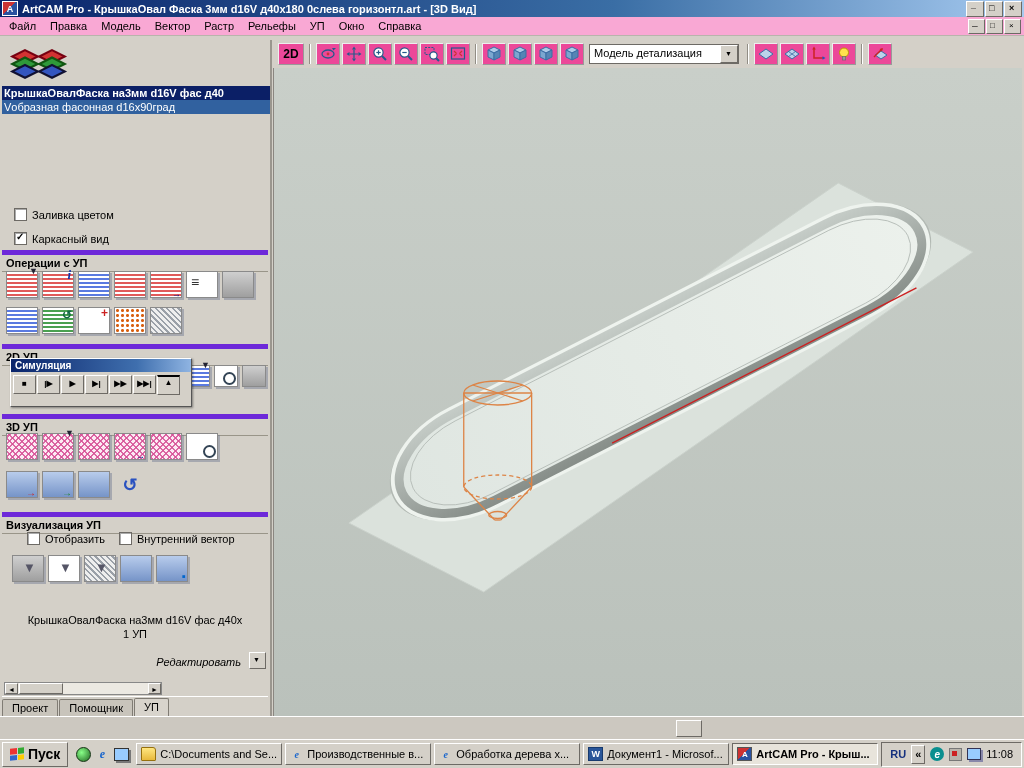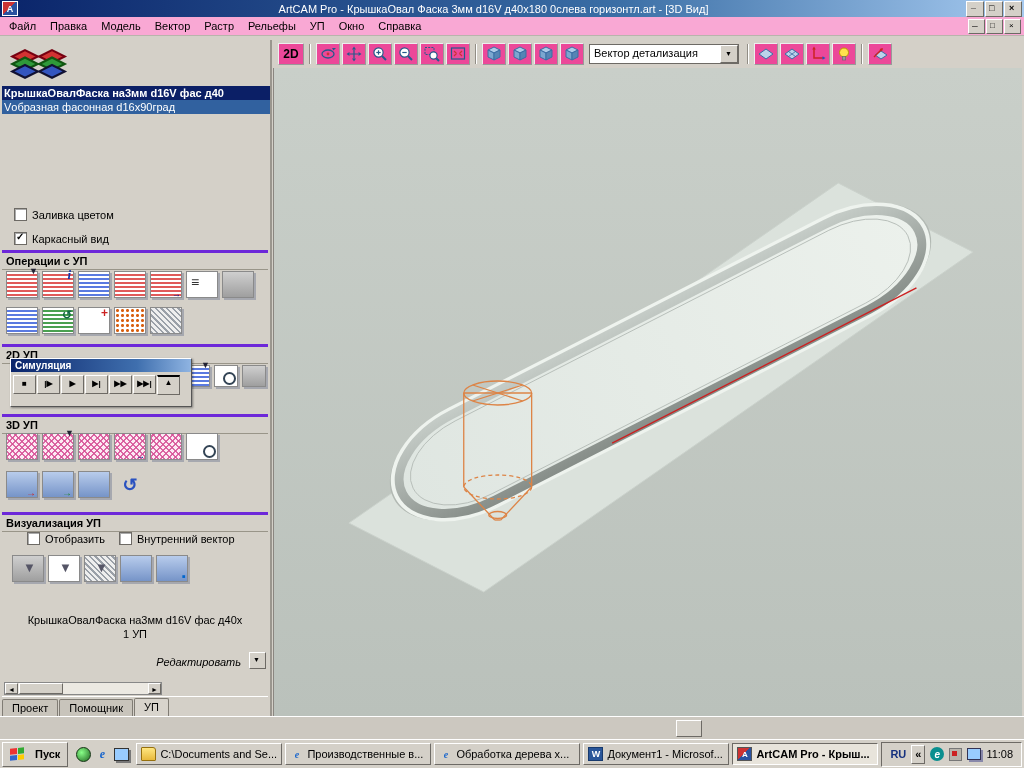--- a/index.html
+++ b/index.html
@@ -6,21 +6,21 @@
   body{font-family:"Liberation Sans",sans-serif;background:#000;}
   .screen{position:relative;width:1024px;height:768px;background:#d4d0c8;overflow:hidden;font-size:11px;color:#000;}
 
   
   .bo{border:1px solid;border-color:#ffffff #6d6a65 #6d6a65 #ffffff;background:#d4d0c8;}
   .bi{border:1px solid;border-color:#6d6a65 #ffffff #ffffff #6d6a65;}
 
   
   .titlebar{position:absolute;left:0;top:0;width:1024px;height:17px;
     background:linear-gradient(90deg,#0a246a,#3a6ea5 60%,#a6caf0);display:flex;align-items:center;padding:0 2px;box-sizing:border-box;}
-  .titlebar .ttl{color:#fff;font-weight:normal;font-size:11px;margin-left:4px;flex:1;white-space:nowrap;overflow:hidden;text-align:center;}
+  .titlebar .ttl{color:#fff;font-weight:bold;font-size:11px;margin-left:4px;flex:1;white-space:nowrap;overflow:hidden;}
   .applogo{width:14px;height:13px;background:linear-gradient(135deg,#c33 0 45%,#2a52a0 45% 100%);border:1px solid #fff;display:inline-flex;align-items:center;justify-content:center;color:#fff;font-weight:bold;font-size:9px;}
   .wbtn{width:16px;height:14px;margin-left:1px;font-size:9px;line-height:12px;text-align:center;font-weight:bold;color:#000;position:relative;}
   .wbtn.min::after{content:"_";position:absolute;left:4px;top:-3px;}
   .wbtn.max::after{content:"□";position:absolute;left:3px;top:0px;}
   .wbtn.cls::after{content:"×";position:absolute;left:4px;top:0px;}
 
   
   .menubar{position:absolute;left:0;top:17px;width:1024px;height:19px;background:#f9a8d4;display:flex;align-items:center;padding:0 2px;box-sizing:border-box;border-bottom:1px solid #b8b4ac;}
   .mitem{padding:2px 7px;cursor:default;}
   .menubar .spacer{flex:1;}
@@ -30,21 +30,21 @@
   .cwbtn.cls::after{content:"×";position:absolute;left:4px;top:0px;}
 
   
   .sidebar{position:absolute;left:2px;top:40px;width:270px;height:676px;background:#d4d0c8;border-right:2px solid #9a968e;box-sizing:border-box;}
   .topicons{position:absolute;left:6px;top:2px;}
   .li0{position:absolute;left:0;top:46px;width:264px;background:#0b1f66;color:#fff;font-weight:bold;padding:1px 2px;white-space:nowrap;overflow:hidden;}
   .li1{position:absolute;left:0;top:60px;width:264px;background:#31619f;color:#fff;padding:1px 2px;white-space:nowrap;overflow:hidden;}
   .cb{display:flex;align-items:center;gap:5px;}
   .cbbox{width:11px;height:11px;background:#fff;border:1px solid #6d6a65;box-shadow:inset 1px 1px 0 #aaa;position:relative;flex:none;}
   .cbbox.checked::after{content:"✓";position:absolute;left:1px;top:-2px;font-size:10px;font-weight:bold;color:#000;}
-  .sec{position:absolute;left:0;width:266px;font-weight:bold;padding:2px 4px;box-sizing:border-box;border-top:3px solid #6d28d9;border-bottom:1px solid #999589;background:#d4d0c8;}
+  .sec{position:absolute;left:0;width:266px;font-weight:bold;padding:2px 4px;box-sizing:border-box;border-top:5px solid #6d28d9;border-bottom:1px solid #999589;background:#d4d0c8;}
 
   
   .irow{position:absolute;display:flex;}
   .icn{width:32px;height:27px;display:inline-block;position:relative;margin:1px 2px;background:#fff;border:1px solid #8a8a8a;box-shadow:2px 2px 0 rgba(110,120,145,.45);box-sizing:border-box;}
   .st-red{background:repeating-linear-gradient(180deg,#fff 0 2px,#e05a5a 2px 4px);}
   .st-blue{background:repeating-linear-gradient(180deg,#fff 0 2px,#5a7ae0 2px 4px);}
   .st-green{background:repeating-linear-gradient(180deg,#fff 0 2px,#4aa050 2px 4px);}
   .x-pink{background:repeating-linear-gradient(45deg,rgba(214,80,150,.85) 0 1.5px,transparent 1.5px 4.5px),repeating-linear-gradient(-45deg,rgba(214,80,150,.85) 0 1.5px,transparent 1.5px 4.5px),#fdeaf3;}
   .dots-orange{background-image:radial-gradient(#d86010 1.3px,transparent 1.6px);background-size:5px 5px;background-color:#fff;}
   .hatch-gray{background:repeating-linear-gradient(45deg,#9aa0a8 0 1.5px,transparent 1.5px 4px),#eee;}
@@ -100,21 +100,21 @@
   
   .view3d{position:absolute;left:273px;top:68px;width:749px;height:648px;border-left:1px solid #8a8680;box-sizing:border-box;}
   .view3d svg{display:block;width:100%;height:100%;}
 
   
   .bstrip{position:absolute;left:0;top:716px;width:1024px;height:23px;background:#ccc8c0;border-top:1px solid #fff;box-sizing:border-box;}
   .bstrip .mini{position:absolute;left:676px;top:3px;width:24px;height:15px;}
 
   
   .taskbar{position:absolute;left:0;top:739px;width:1024px;height:29px;background:#d4d0c8;border-top:1px solid #fff;display:flex;align-items:center;padding:0 2px;box-sizing:border-box;gap:3px;}
-  .start{height:23px;padding:0 7px;display:flex;align-items:center;gap:11px;font-weight:bold;font-size:11px;}
+  .start{height:23px;padding:0 7px;display:flex;align-items:center;gap:4px;font-weight:bold;font-size:14px;}
   .flag{width:14px;height:12px;display:grid;grid-template-columns:1fr 1fr;grid-template-rows:1fr 1fr;gap:1px;transform:skewY(-6deg);}
   .flag span{display:block;}
   .qlaunch{display:flex;align-items:center;gap:3px;padding:0 4px;}
   .qicon{width:16px;height:16px;display:flex;align-items:center;justify-content:center;font-weight:bold;font-size:12px;}
   .ie{color:#1a66cc;font-style:italic;font-family:"Liberation Serif",serif;}
   .globe{width:13px;height:13px;border-radius:50%;background:radial-gradient(circle at 35% 35%,#8f8,#262);border:1px solid #131;}
   .desk{width:13px;height:11px;background:#9cf;border:1px solid #333;box-shadow:2px 2px 0 #777;}
   .task{width:146px;height:22px;display:flex;align-items:center;gap:4px;padding:0 4px;white-space:nowrap;overflow:hidden;box-sizing:border-box;flex:none;}
   .task.active{border-color:#6d6a65 #fff #fff #6d6a65;background:#e8e4db;font-weight:bold;}
   .ticon{width:13px;height:12px;flex:none;display:flex;align-items:center;justify-content:center;font-size:10px;font-weight:bold;}
@@ -392,21 +392,21 @@
         <svg>
           <use href="#sym-cube"></use>
         </svg>
       </span>
     <span class="tbtn">
         <svg>
           <use href="#sym-cube"></use>
         </svg>
       </span>
     <span class="dd">
-      <span class="dd-text">Вектор детализация</span>
+      <span class="dd-text">Модель детализация</span>
       <span class="dd-btn bo"></span>
     </span>
     <span class="vsep"></span>
     <span class="tbtn">
         <svg>
           <use href="#sym-plane"></use>
         </svg>
       </span>
     <span class="tbtn">
         <svg>

